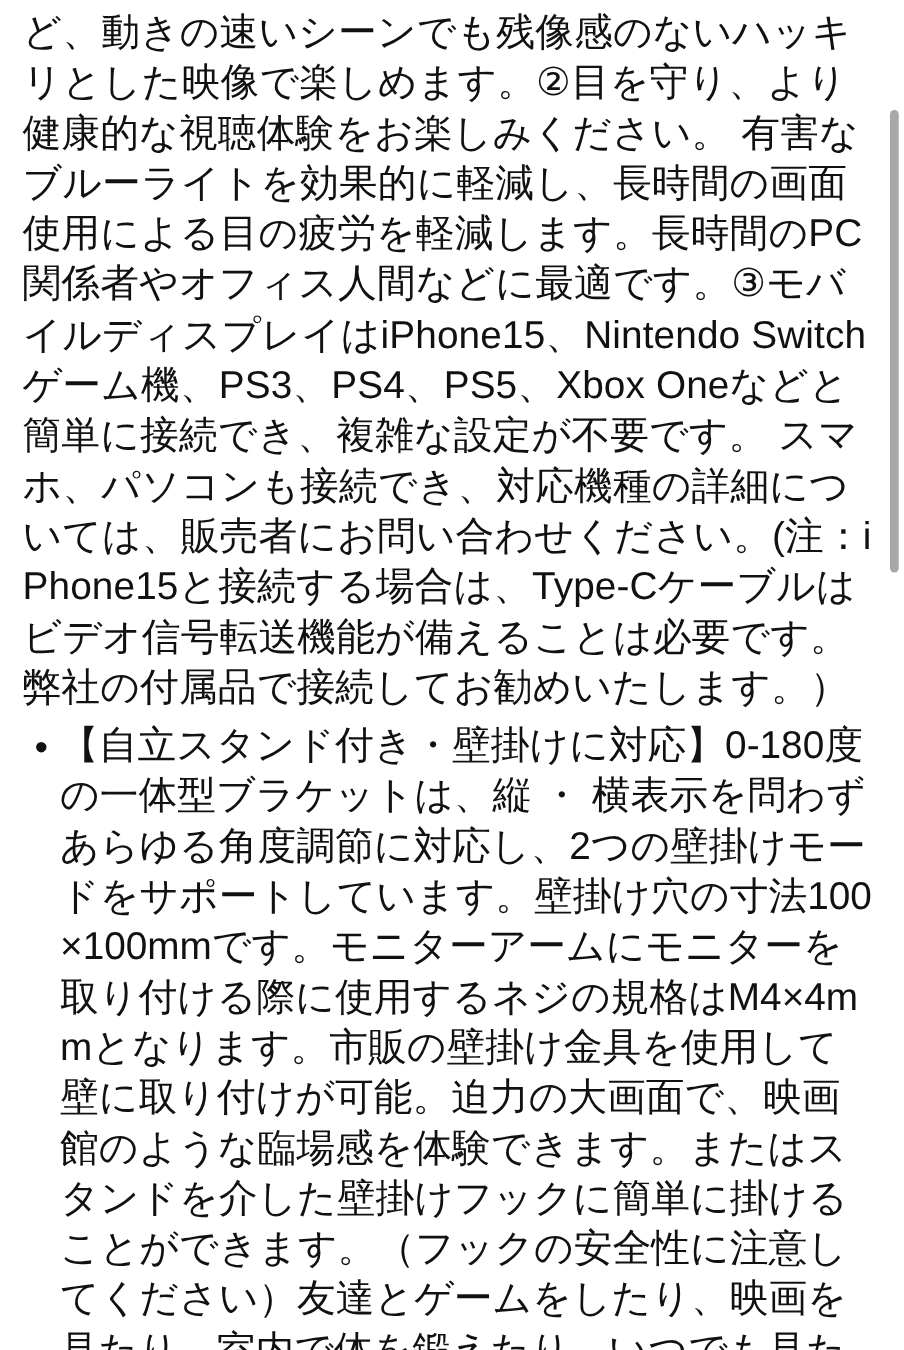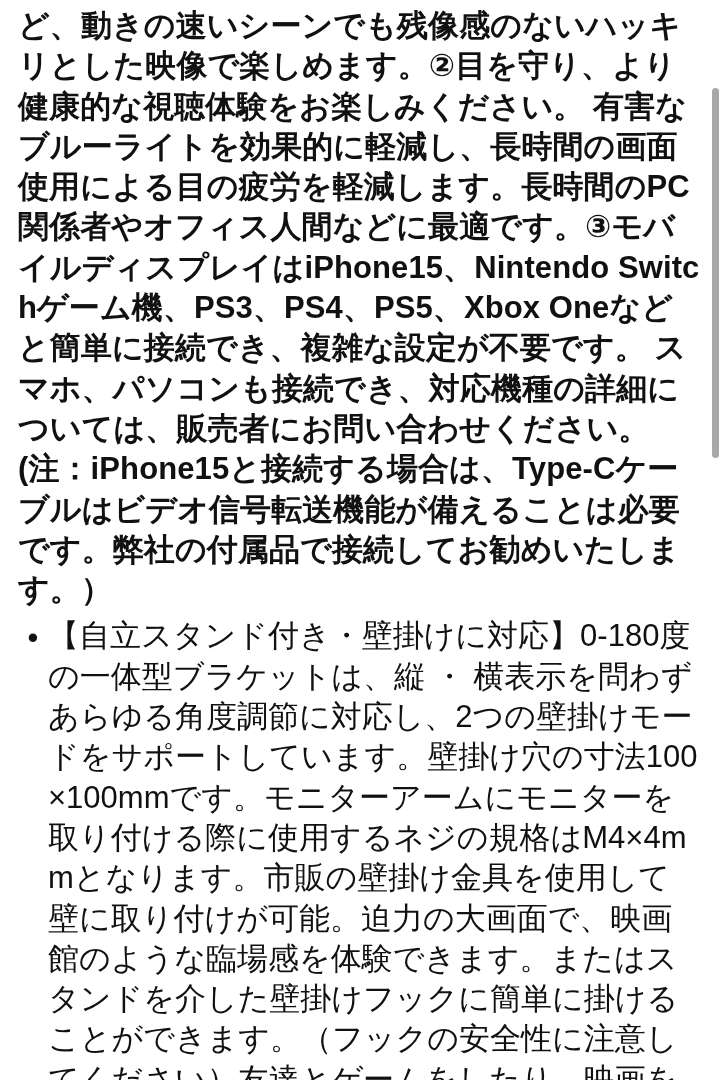--- a/index.html
+++ b/index.html
@@ -25,21 +25,20 @@
   .para {
     font-size: 31px;
     line-height: 1.30;
     letter-spacing: 0.1px;
     text-align: left;
     word-break: break-all;
     overflow-wrap: break-word;
   }
   .para.first {
     padding-top: 6px;
-    font-weight: bold;
   }
   .bullet-block {
     display: flex;
     align-items: flex-start;
     margin-top: 6px;
   }
   .bullet-dot {
     flex: 0 0 auto;
     width: 30px;
     font-size: 31px;

